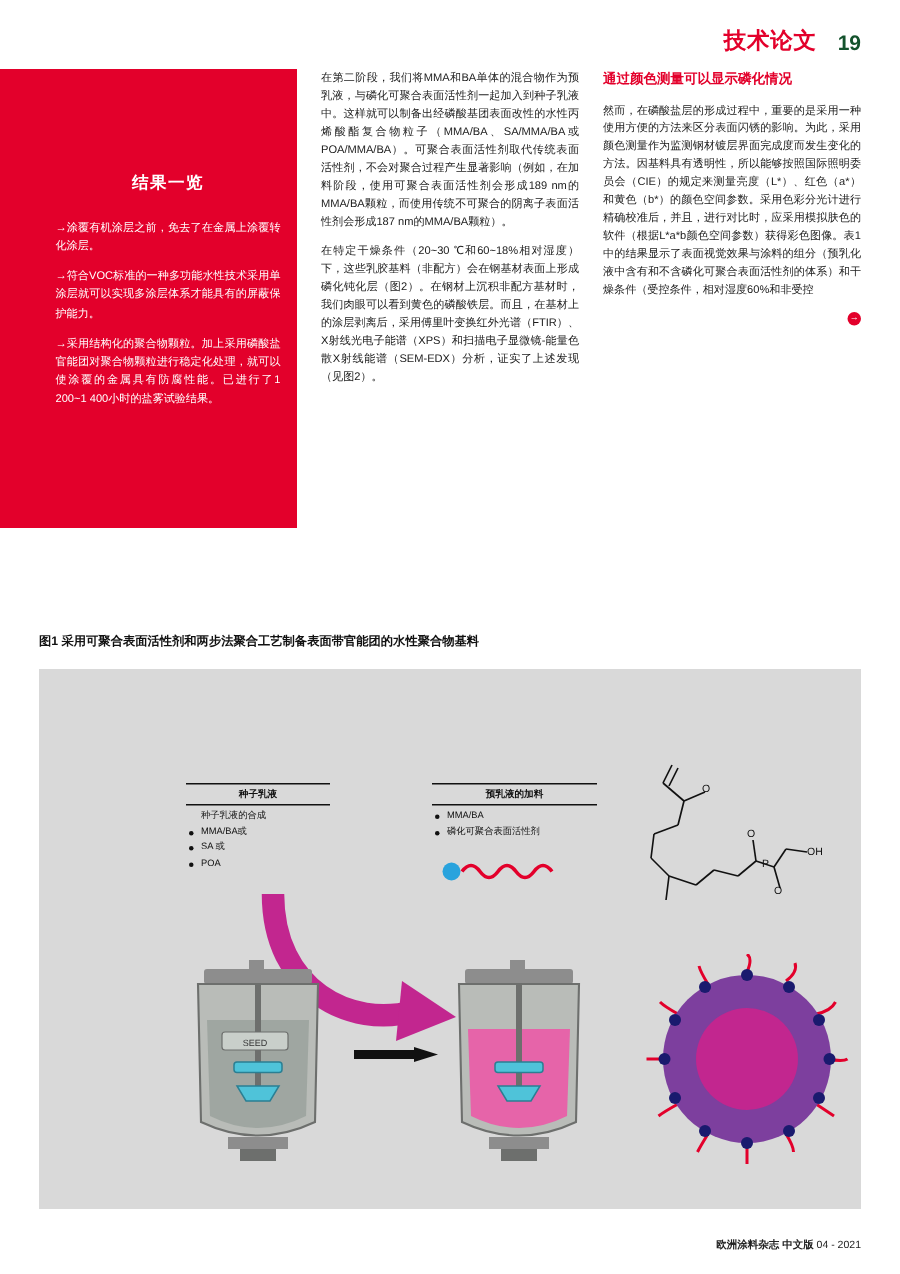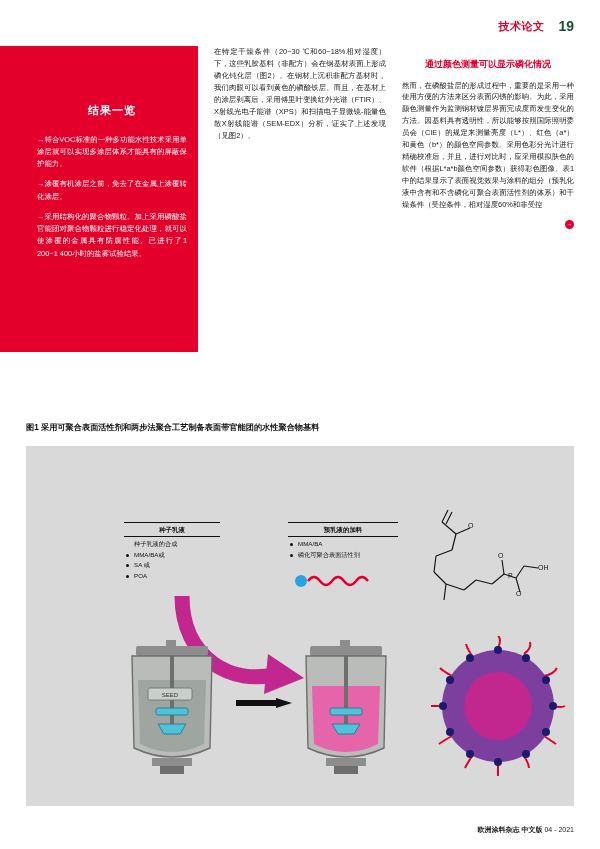--- a/index.html
+++ b/index.html
@@ -18,21 +18,21 @@
   .page-header {
     position: absolute;
     top: 18px;
     right: 26px;
     display: flex;
     align-items: center;
     gap: 14px;
   }
   .header-label {
     color: #e3002b;
-    font-size: 11px;
+    font-size: 15px;
     font-weight: bold;
     letter-spacing: 0.5px;
   }
   .page-number {
     color: #14532d;
     font-size: 14px;
     font-weight: bold;
   }
 
   
@@ -52,21 +52,21 @@
     text-align: justify;
   }
   .col p { margin: 0 0 7px 0; }
 
   
   .red-box {
     background: #e3002b;
     color: #ffffff;
     width: 172px;
     min-height: 306px;
-    padding: 10px 11px 12px 11px;
+    padding: 22px 11px 12px 11px;
     position: relative;
   }
   .red-box-title {
     text-align: center;
     font-weight: bold;
     font-size: 11px;
     margin: 46px 0 14px 0;
     letter-spacing: 1px;
   }
   .red-box p {
@@ -75,22 +75,22 @@
     margin: 0 0 8px 0;
     text-align: justify;
   }
 
   
   .col-heading {
     color: #e3002b;
     font-weight: bold;
     font-size: 9px;
     line-height: 1.5;
-    margin: 12px 0 8px 0;
-    text-align: center;
+    margin: 0 0 8px 0;
+    text-align: left;
   }
 
   .arrow-glyph {
     display: inline-block;
     width: 9px;
     height: 9px;
     border-radius: 50%;
     background: #e3002b;
     color: #fff;
     font-size: 6px;
@@ -186,27 +186,28 @@
   <span class="page-number">19</span>
 </div>
 
 <div class="left-red-edge"></div>
 
 <div class="columns">
 
   <div class="col">
     <div class="red-box">
       <div class="red-box-title">结果一览</div>
+      <p>→涂覆有机涂层之前，免去了在金属上涂覆转化涂层。</p>
       <p>→符合VOC标准的一种多功能水性技术采用单涂层就可以实现多涂层体系才能具有的屏蔽保护能力。</p>
-      <p>→涂覆有机涂层之前，免去了在金属上涂覆转化涂层。</p>
       <p>→采用结构化的聚合物颗粒。加上采用磷酸盐官能团对聚合物颗粒进行稳定化处理，就可以使涂覆的金属具有防腐性能。已进行了1 200~1 400小时的盐雾试验结果。</p>
     </div>
   </div>
 
   <div class="col">
+    <p>在第二阶段，我们将MMA和BA单体的混合物作为预乳液，与磷化可聚合表面活性剂一起加入到种子乳液中。这样就可以制备出经磷酸基团表面改性的水性丙烯酸酯复合物粒子（MMA/BA、SA/MMA/BA或POA/MMA/BA）。可聚合表面活性剂取代传统表面活性剂，不会对聚合过程产生显著影响（例如，在加料阶段，使用可聚合表面活性剂会形成189 nm的MMA/BA颗粒，而使用传统不可聚合的阴离子表面活性剂会形成187 nm的MMA/BA颗粒）。</p>
     <p>在特定干燥条件（20~30 ℃和60~18%相对湿度）下，这些乳胶基料（非配方）会在钢基材表面上形成磷化钝化层（图2）。在钢材上沉积非配方基材时，我们肉眼可以看到黄色的磷酸铁层。而且，在基材上的涂层剥离后，采用傅里叶变换红外光谱（FTIR）、X射线光电子能谱（XPS）和扫描电子显微镜-能量色散X射线能谱（SEM-EDX）分析，证实了上述发现（见图2）。</p>
   </div>
 
   <div class="col">
     <div class="col-heading">通过颜色测量可以显示磷化情况</div>
     <p>然而，在磷酸盐层的形成过程中，重要的是采用一种使用方便的方法来区分表面闪锈的影响。为此，采用颜色测量作为监测钢材镀层界面完成度而发生变化的方法。因基料具有透明性，所以能够按照国际照明委员会（CIE）的规定来测量亮度（L*）、红色（a*）和黄色（b*）的颜色空间参数。采用色彩分光计进行精确校准后，并且，进行对比时，应采用模拟肤色的软件（根据L*a*b颜色空间参数）获得彩色图像。表1中的结果显示了表面视觉效果与涂料的组分（预乳化液中含有和不含磷化可聚合表面活性剂的体系）和干燥条件（受控条件，相对湿度60%和非受控</p>
     <div style="text-align:right;">
       <span class="arrow-glyph">→</span>
     </div>
   </div>

